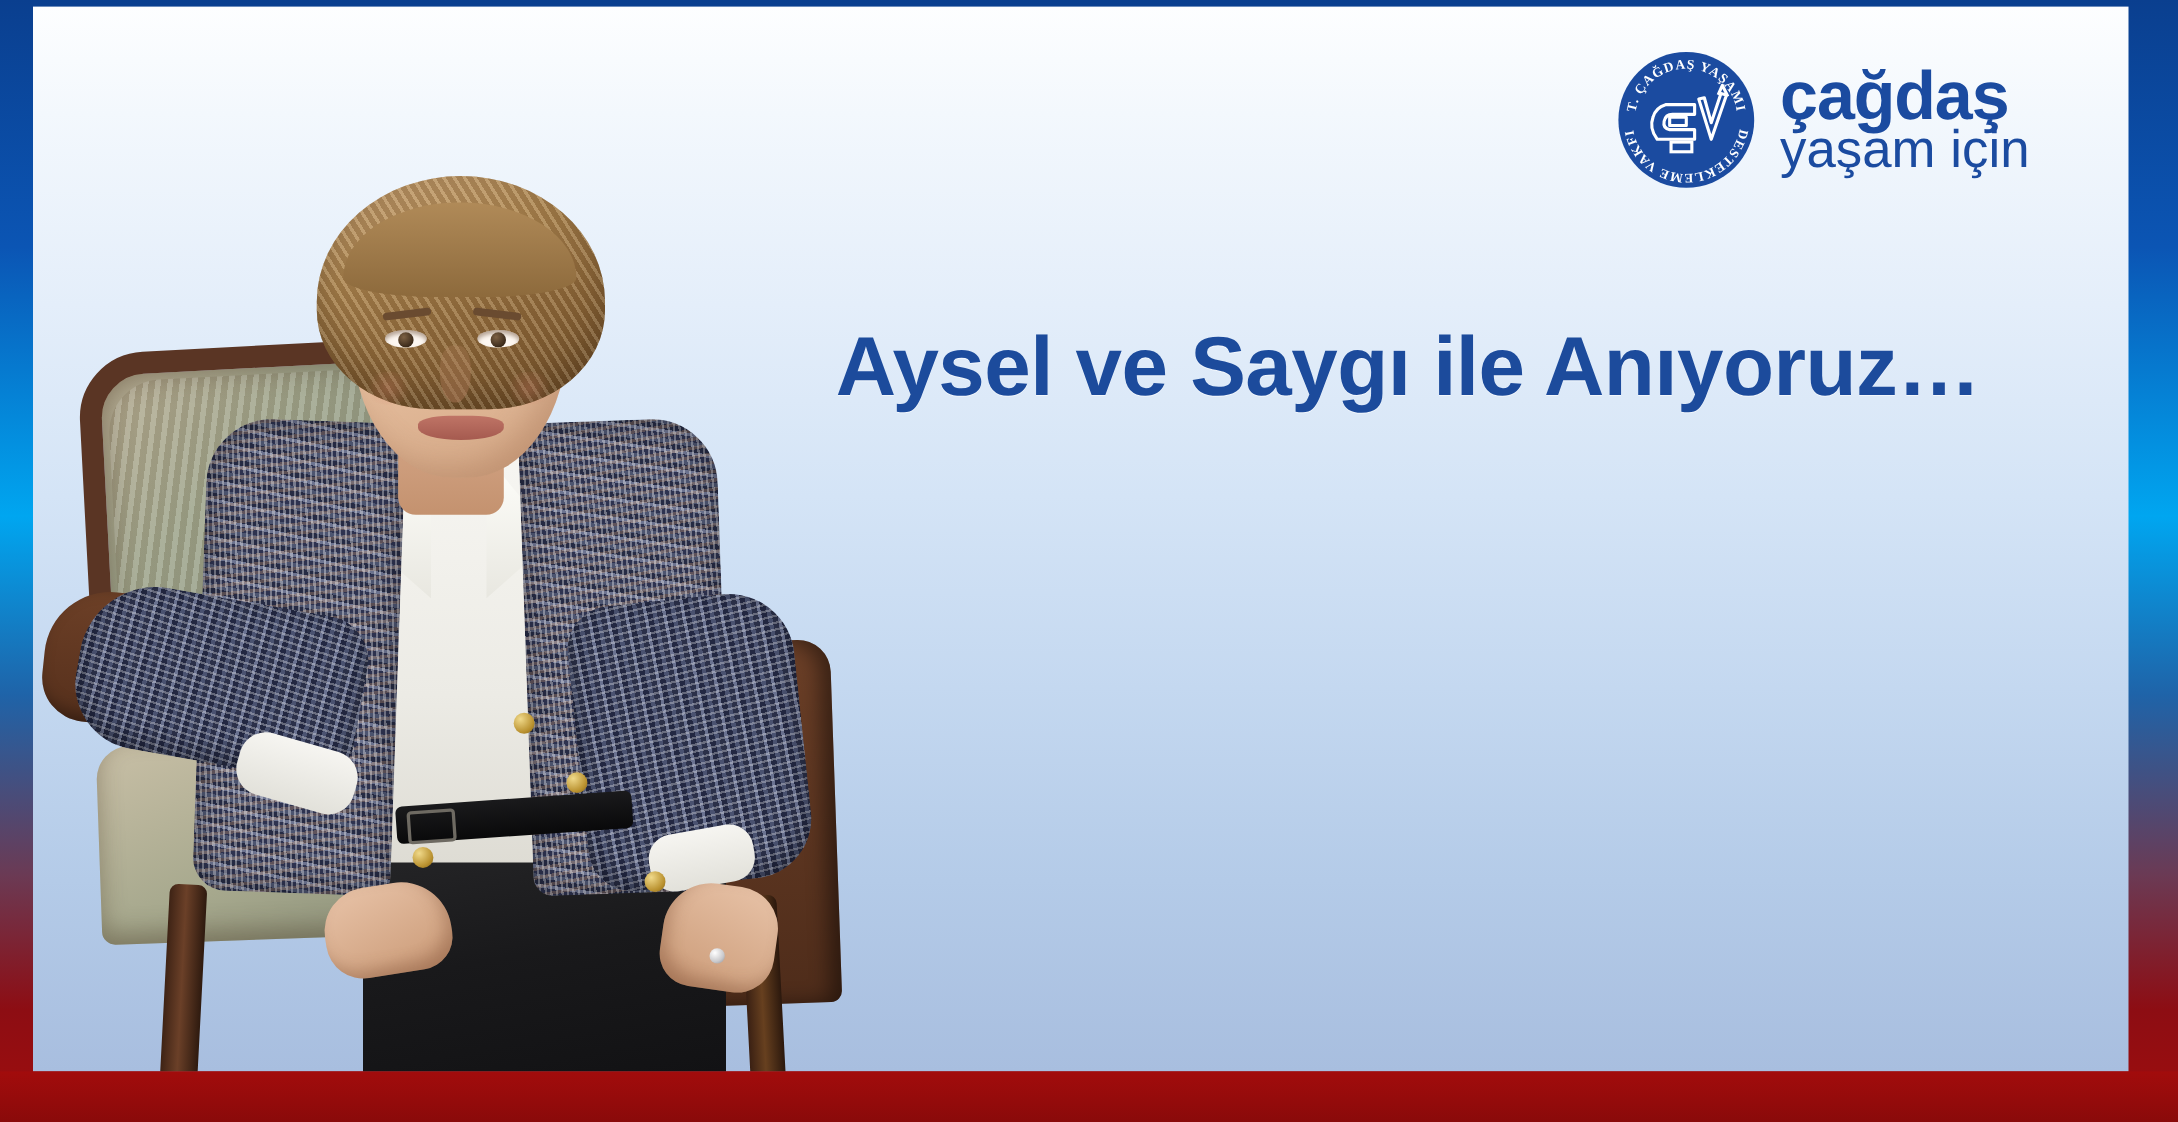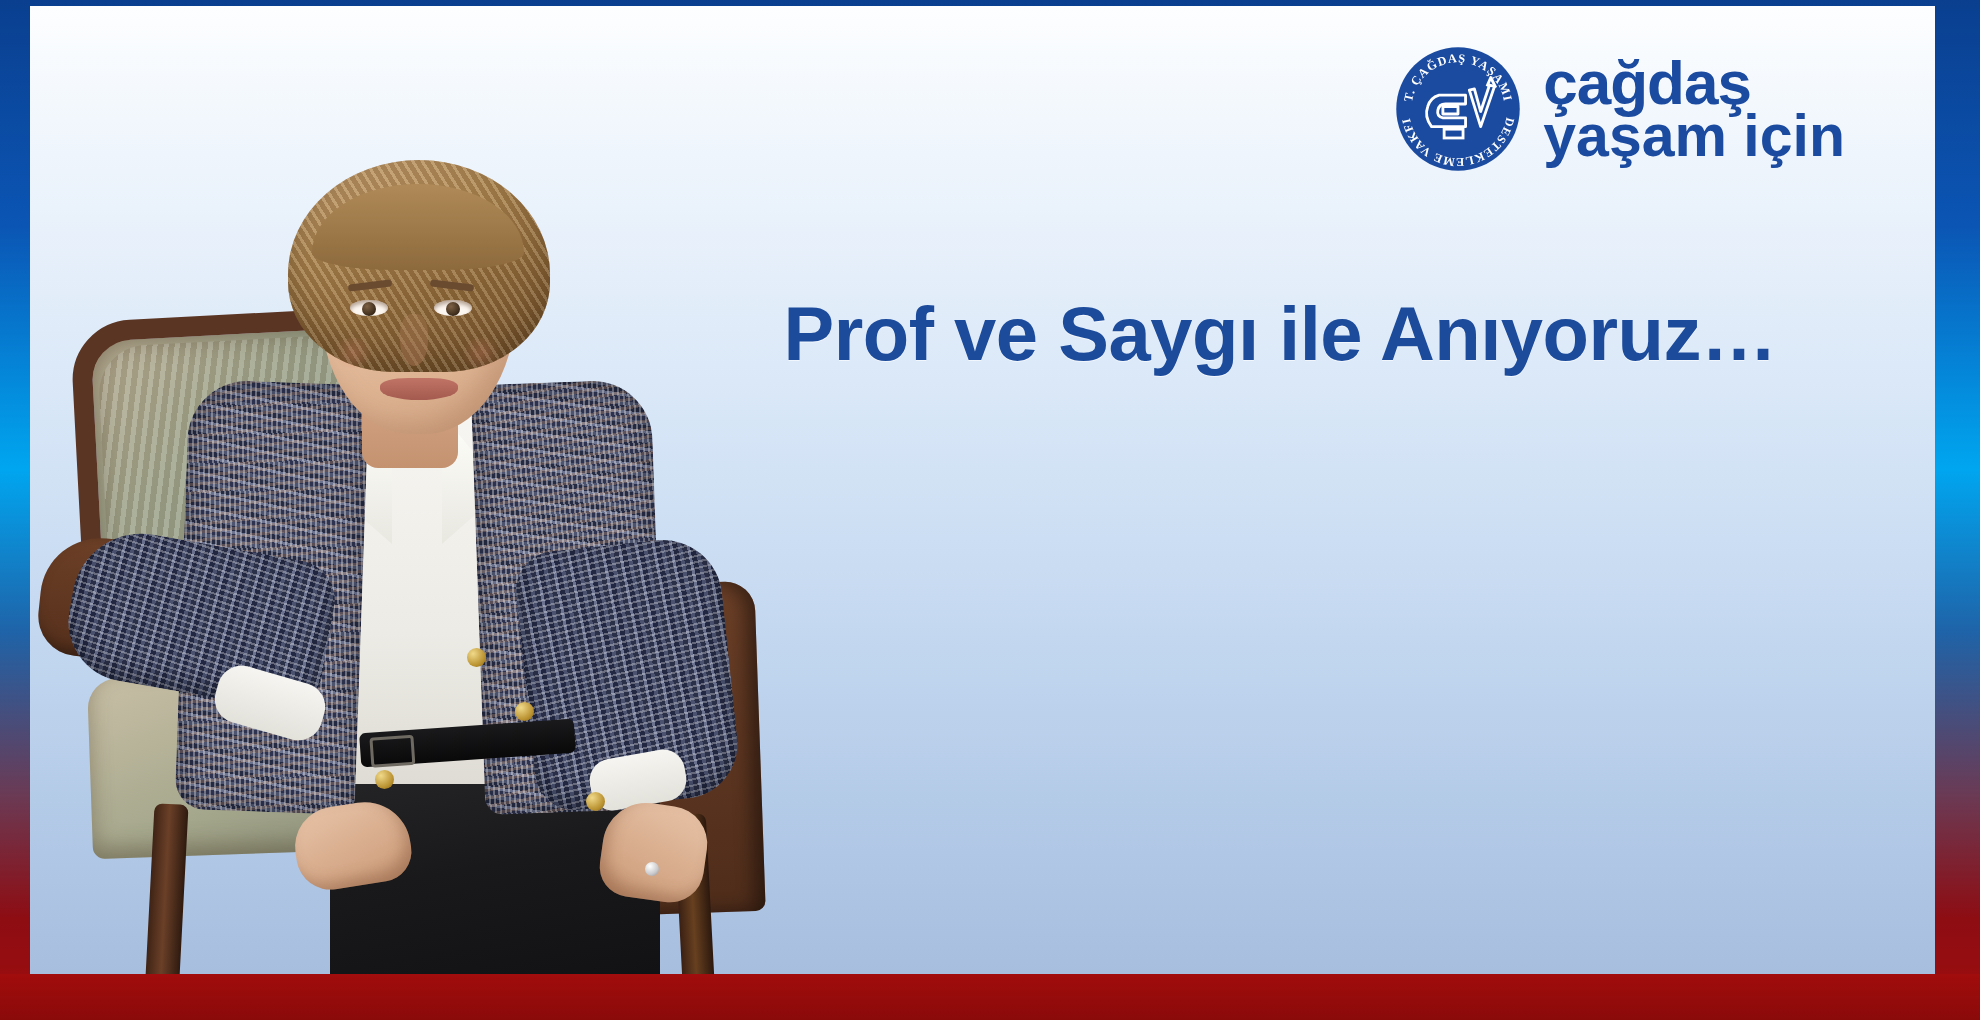--- a/index.html
+++ b/index.html
@@ -277,21 +277,21 @@
 
   
   #logo { position:absolute; right:90px; top:40px; display:flex; align-items:center; gap:22px; }
   #logo-mark { width:126px; height:126px; flex:none; }
   #logo-word { line-height:.96; }
   .word-1 {
     font-size:62px; font-weight:700; color:#1b4ba0; letter-spacing:-1px;
     display:block;
   }
   .word-2 {
-    font-size:59px; font-weight:700; color:#1b4ba0; letter-spacing:0px;
+    font-size:48px; font-weight:400; color:#1b4ba0; letter-spacing:0px;
     display:block; margin-top:-4px;
   }
 
   
   #headline {
     position:absolute; left:660px; top:278px; width:1180px;
     text-align:center; color:#1c4b9c;
     font-weight:700; font-size:76px; line-height:1.32;
     letter-spacing:-.5px;
     text-shadow:0 1px 0 rgba(255,255,255,.6);
@@ -369,19 +369,19 @@
         <rect x="78" y="132" width="30" height="14" fill="none" stroke="#fff" stroke-width="4.5"></rect>
       </svg>
 
       <div id="logo-word">
         <span class="word-1">çağdaş</span>
         <span class="word-2">yaşam için</span>
       </div>
     </div>
 
     <div id="headline">
-      <span class="l2">Prof ve Saygı ile Anıyoruz…</span>
+      <span class="l2">Aysel ve Saygı ile Anıyoruz…</span>
     </div>
 
   </div>
 
   <div id="bottom-bar"></div>
 </div>
 
 </body></html>

